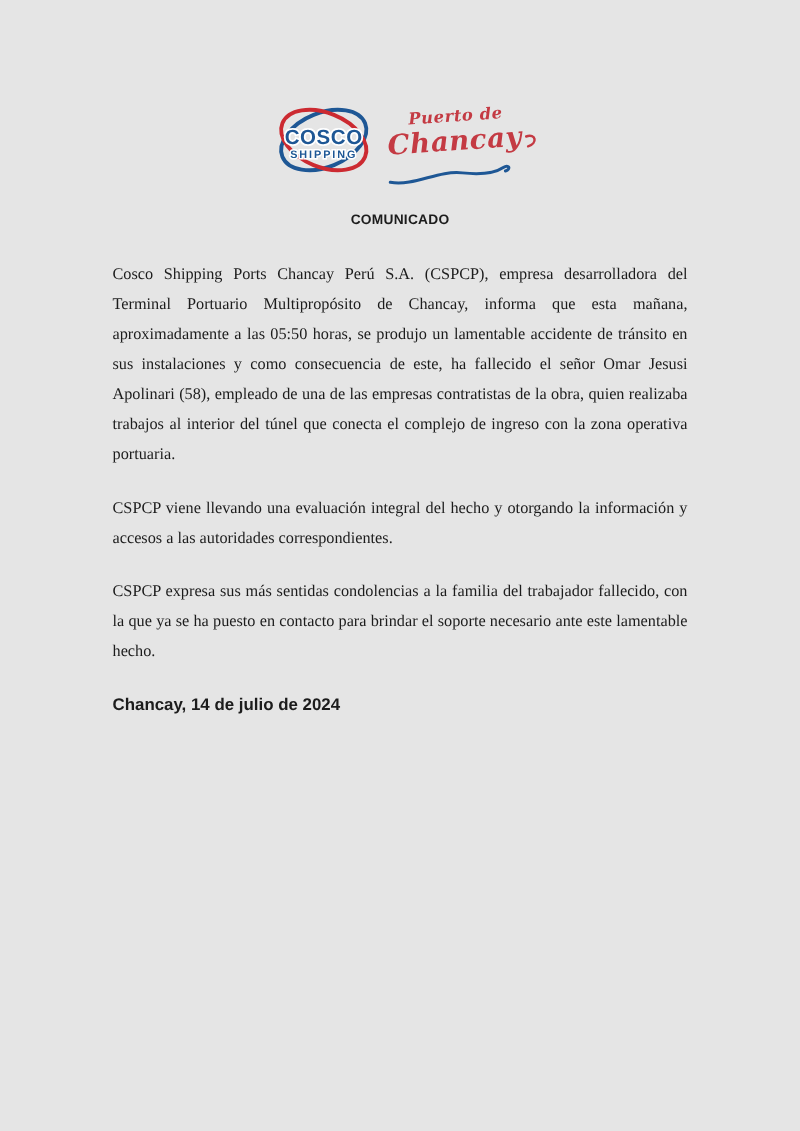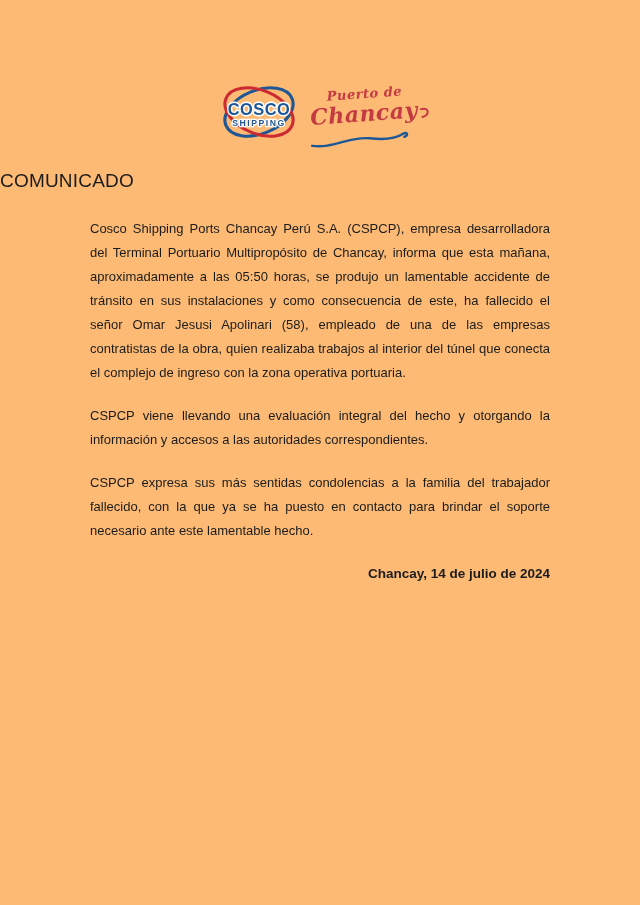--- a/index.html
+++ b/index.html
@@ -14,21 +14,21 @@
     width: 640px;
     height: 905px;
     font-family: "Liberation Sans", sans-serif;
     color: var(--ink);
     overflow: hidden;
   }
   .page {
     position: relative;
     width: 640px;
     height: 905px;
-    background: #fdba74;
+    background: #e5e5e5;
   }
 
   
   .logo-row {
     padding-top: 85px;
     height: 138px;
     display: flex;
     justify-content: center;
     align-items: center;
     gap: 10px;
@@ -90,41 +90,41 @@
     position: absolute;
     left: -2px;
     bottom: -10px;
   }
   .wave-path { fill: none; stroke: var(--blue); stroke-width: 2.4; stroke-linecap: round; }
   .curl-path { fill: none; stroke: var(--script_red); stroke-width: 2; stroke-linecap: round; }
 
   
   .doc-title {
     margin-top: 32px;
-    text-align: left;
-    font-weight: normal;
-    font-size: 19px;
+    text-align: center;
+    font-weight: bold;
+    font-size: 11px;
     letter-spacing: 0.2px;
   }
   .content {
     margin: 25px 90px 0 90px;
     width: 460px;
   }
   .para {
     font-size: 13px;
     line-height: 24px;
     text-align: justify;
     margin-bottom: 19px;
+    font-family: Liberation Serif, serif;
   }
   .dateline {
     margin-top: 12px;
     font-size: 13.5px;
     font-weight: bold;
     line-height: 24px;
-    text-align: right;
   }
 </style>
 </head>
 <body>
 
 <div class="page">
 
   <div class="logo-row">
 
     <svg class="globe" width="82" height="54" viewBox="0 0 84 56" aria-hidden="true">

